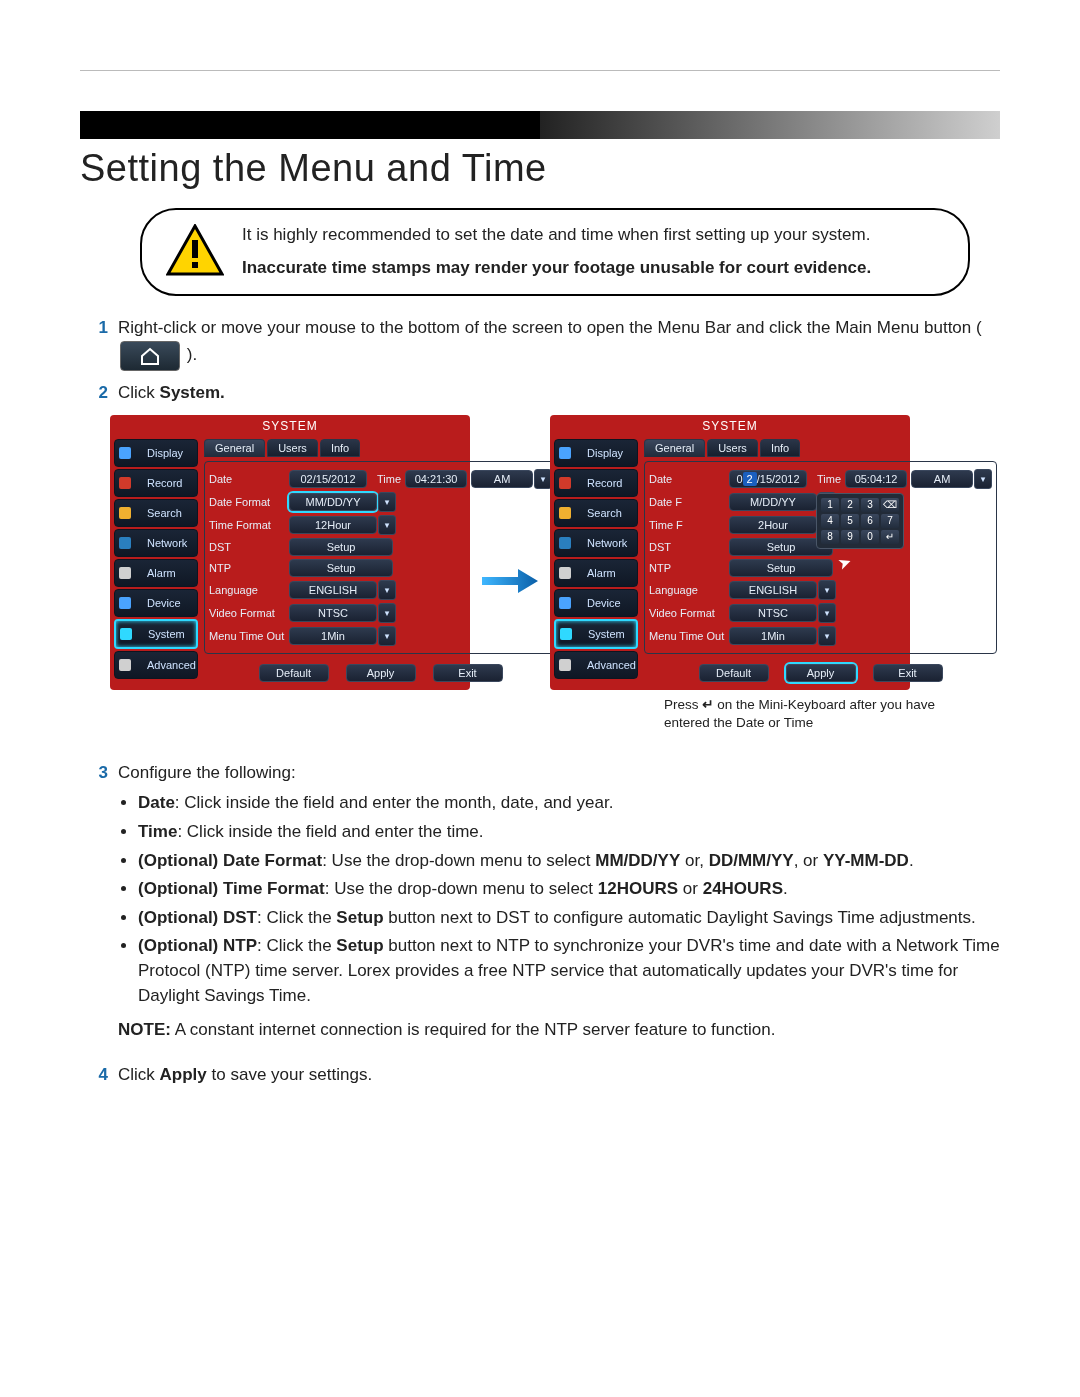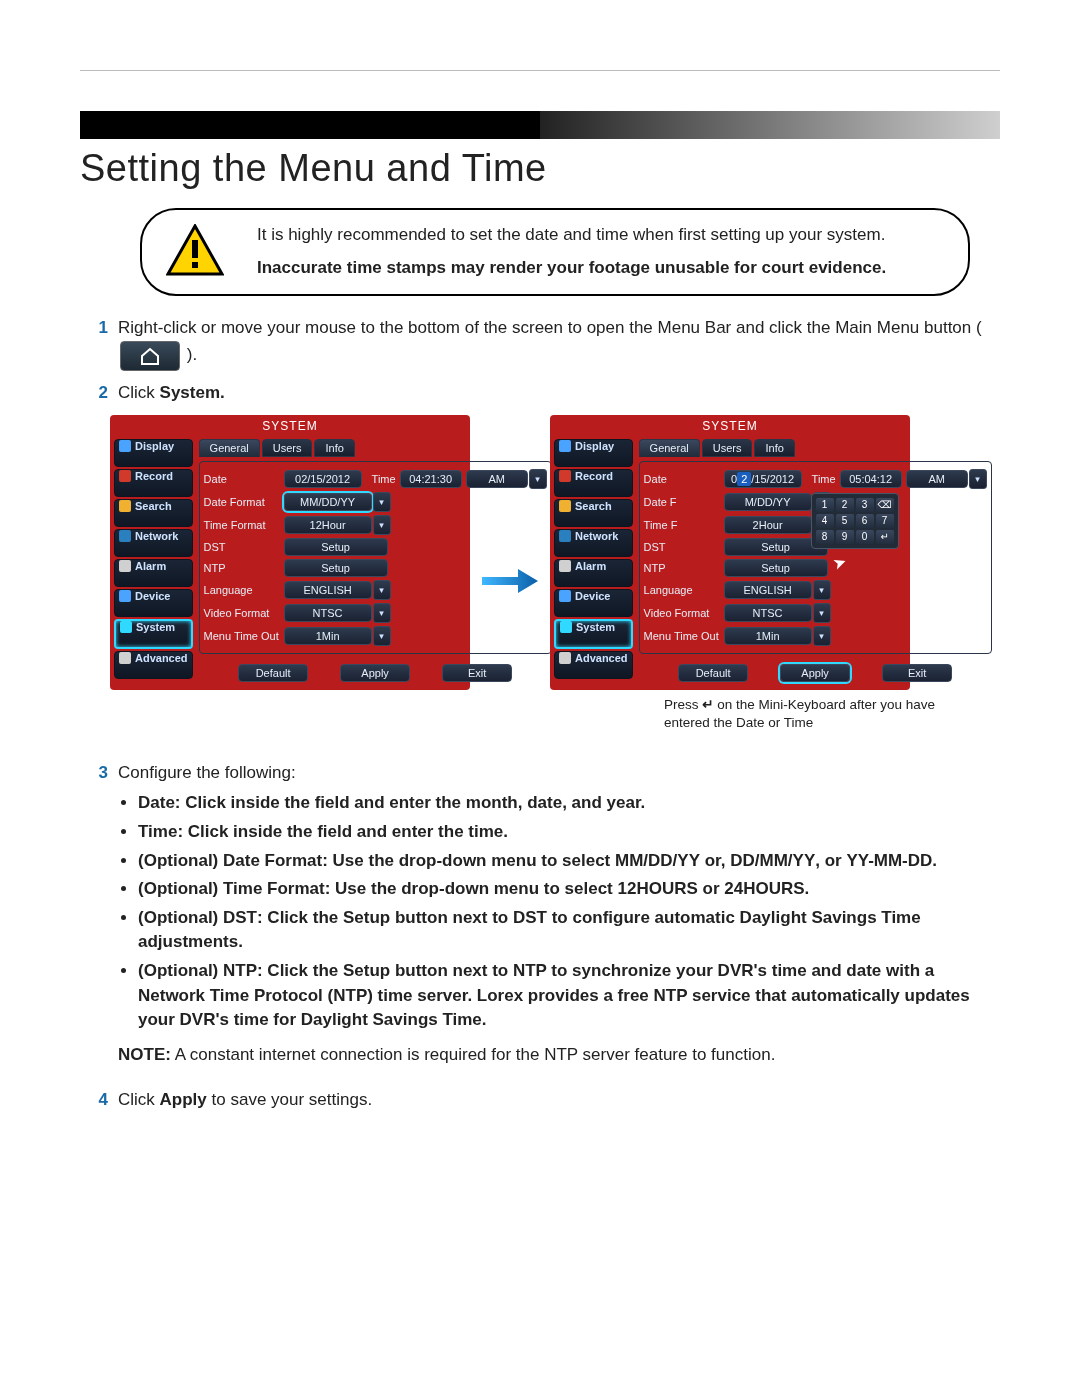--- a/index.html
+++ b/index.html
@@ -43,21 +43,21 @@
   .callout {
     border: 2px solid #000;
     border-radius: 36px;
     padding: 14px 24px 14px 24px;
     margin: 0 30px 20px 60px;
     display: flex;
     align-items: flex-start;
     gap: 18px;
   }
   .warning-icon svg { display:block; }
-  .callout-text { font-size: 17px; line-height: 1.35; margin-left: 15px; }
+  .callout-text { font-size: 17px; line-height: 1.35; }
   .callout-text .bold { font-weight: 700; }
   .subhead {
     font-weight: 700;
     font-size: 17px;
     margin: 12px 0 8px 18px;
   }
   ol.steps {
     list-style: none;
     padding: 0;
     margin: 0 0 0 0;
@@ -86,21 +86,21 @@
     border:1px solid #666;
     position: relative;
     margin: 0 2px;
   }
   .inline-icon svg { position:absolute; left:50%; top:50%; transform:translate(-50%,-50%);}
   ul.bullets {
     list-style: disc;
     padding-left: 20px;
     margin: 6px 0 10px 0;
   }
-  ul.bullets li { margin-bottom: 4px; font-weight: bold; }
+  ul.bullets li { margin-bottom: 4px; }
 
   
   .shot-row {
     display: flex;
     align-items: flex-start;
     gap: 12px;
     margin: 10px 0 6px 30px;
   }
   .dvr-panel {
     width: 360px;
@@ -121,29 +121,28 @@
   .dvr-body { display: flex; }
   .dvr-side {
     width: 84px;
     display: flex;
     flex-direction: column;
     gap: 2px;
     padding: 2px 4px;
   }
   .side-item {
     display: flex;
-    align-items: flex-start;
-    gap: 4px;
+    align-items: center;
+    gap: 16px;
     height: 26px;
     padding: 0 4px;
     background: linear-gradient(#1a2536, #0f1724);
     border-radius: 4px;
     border: 1px solid #0e1420;
     color: #cfe3ff;
-    font-weight: bold;
   }
   .side-item.selected {
     border: 2px solid #2fd9ff;
     box-shadow: 0 0 4px #2fd9ff inset;
   }
   .side-icon { width:12px; height:12px; flex:0 0 12px; }
   .dvr-main {
     flex: 1;
     padding: 2px 6px 2px 2px;
   }
@@ -188,21 +187,21 @@
     background: linear-gradient(#2e3a4e,#1a2232);
     border: 1px solid #3a475d;
     border-radius: 3px;
     display:flex; align-items:center; justify-content:center;
   }
   .dvr-select .dd::after { content:"▾"; font-size:9px; color:#cfe3ff;}
   .dvr-row.highlight .dvr-field.first {
     box-shadow: 0 0 0 2px #2fd9ff;
   }
   .dvr-btnrow {
-    display:flex; justify-content:center; gap:32px; margin-top:10px;
+    display:flex; justify-content:center; gap:17px; margin-top:10px;
   }
   .dvr-btn { min-width:56px; }
   .dvr-btn.sel { box-shadow: 0 0 0 2px #2fd9ff; }
   .keypad {
     position: absolute;
     top: 56px; left: 174px;
     width: 78px;
     background: #222b38;
     border:1px solid #4a5668;
     border-radius: 4px;

